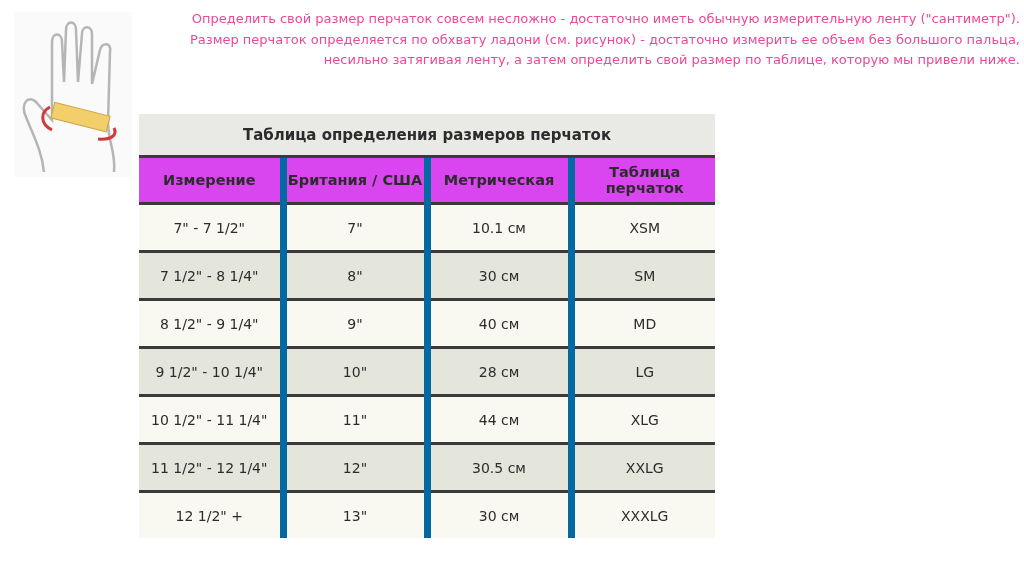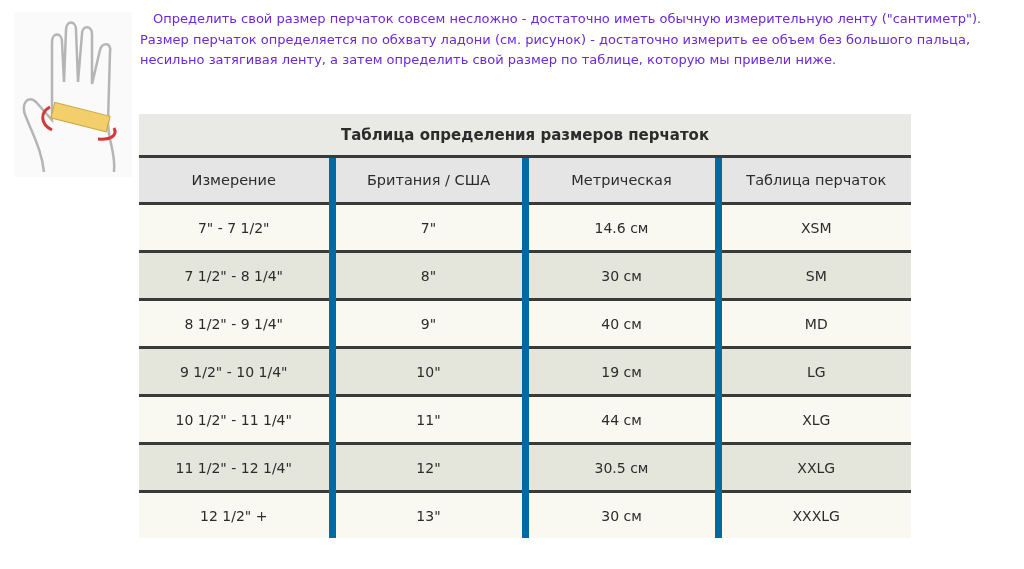--- a/index.html
+++ b/index.html
@@ -1,24 +1,24 @@
 <!DOCTYPE html>
 <html><head>
 <meta charset="utf-8">
 <style>
   html, body { margin:0; padding:0; background:#ffffff; }
   body { width:1024px; height:569px; position:relative; overflow:hidden; font-family:"DejaVu Sans", sans-serif; color:#333; }
   .hand { position:absolute; left:14px; top:12px; width:118px; height:165px; background:#fafafa; }
-  .intro { position:absolute; left:140px; top:9px; width:880px; font-size:13px; line-height:20.5px; color:#6d28d9; text-indent:13px; }
-  .table-wrap { position:absolute; left:139px; top:114px; width:772px; }
+  .intro { position:absolute; left:140px; top:9px; width:880px; font-size:13px; line-height:20.5px; color:#ec4899; text-indent:13px;text-align:right; }
+  .table-wrap { position:absolute; left:139px; top:114px; width:576px; }
   .t-title { height:41px; background:#e9e9e6; display:flex; align-items:center; justify-content:center; font-weight:bold; font-size:15px; color:#2c2c2c; border-bottom:3px solid #3a3a3a; }
   table { border-collapse:collapse; width:100%; table-layout:fixed; }
   td, th { text-align:center; font-size:14px; color:#2c2c2c; border-left:7px solid #0369a1; border-bottom:3px solid #3a3a3a; height:45px; padding:0; }
   td:first-child, th:first-child { border-left:none; }
-  th { font-weight:normal; font-size:14.5px; background:#e5e5e5; height:44px; }
+  th { font-weight:bold; font-size:14.5px; background:#d946ef; height:44px; }
   tr.odd td { background:#f9f8f1; }
   tr.even td { background:#e4e5db; }
   tr:last-child td { border-bottom:none; }
 </style>
 </head>
 <body>
 
 <div class="hand">
   <svg width="118" height="165" viewBox="0 0 118 165">
     <path d="M30 160 C28 140 20 125 12 105 C6 92 14 82 22 90 L38 108 L38 30 C38 20 48 20 48 30 L50 70 L52 18 C52 8 62 8 62 18 L64 70 L68 22 C68 13 78 13 78 22 L78 72 L86 38 C88 30 98 30 96 40 L94 110 C94 130 102 140 100 160" fill="none" stroke="#b5b5b5" stroke-width="2.5"></path>
@@ -38,39 +38,39 @@
         <th>Измерение</th>
         <th>Британия / США</th>
         <th>Метрическая</th>
         <th>Таблица перчаток</th>
       </tr>
     </thead>
     <tbody>
       <tr class="odd">
         <td>7" - 7 1/2"</td>
         <td>7"</td>
-        <td>14.6 см</td>
+        <td>10.1 см</td>
         <td>XSM</td>
       </tr>
       <tr class="even">
         <td>7 1/2" - 8 1/4"</td>
         <td>8"</td>
         <td>30 см</td>
         <td>SM</td>
       </tr>
       <tr class="odd">
         <td>8 1/2" - 9 1/4"</td>
         <td>9"</td>
         <td>40 см</td>
         <td>MD</td>
       </tr>
       <tr class="even">
         <td>9 1/2" - 10 1/4"</td>
         <td>10"</td>
-        <td>19 см</td>
+        <td>28 см</td>
         <td>LG</td>
       </tr>
       <tr class="odd">
         <td>10 1/2" - 11 1/4"</td>
         <td>11"</td>
         <td>44 см</td>
         <td>XLG</td>
       </tr>
       <tr class="even">
         <td>11 1/2" - 12 1/4"</td>

